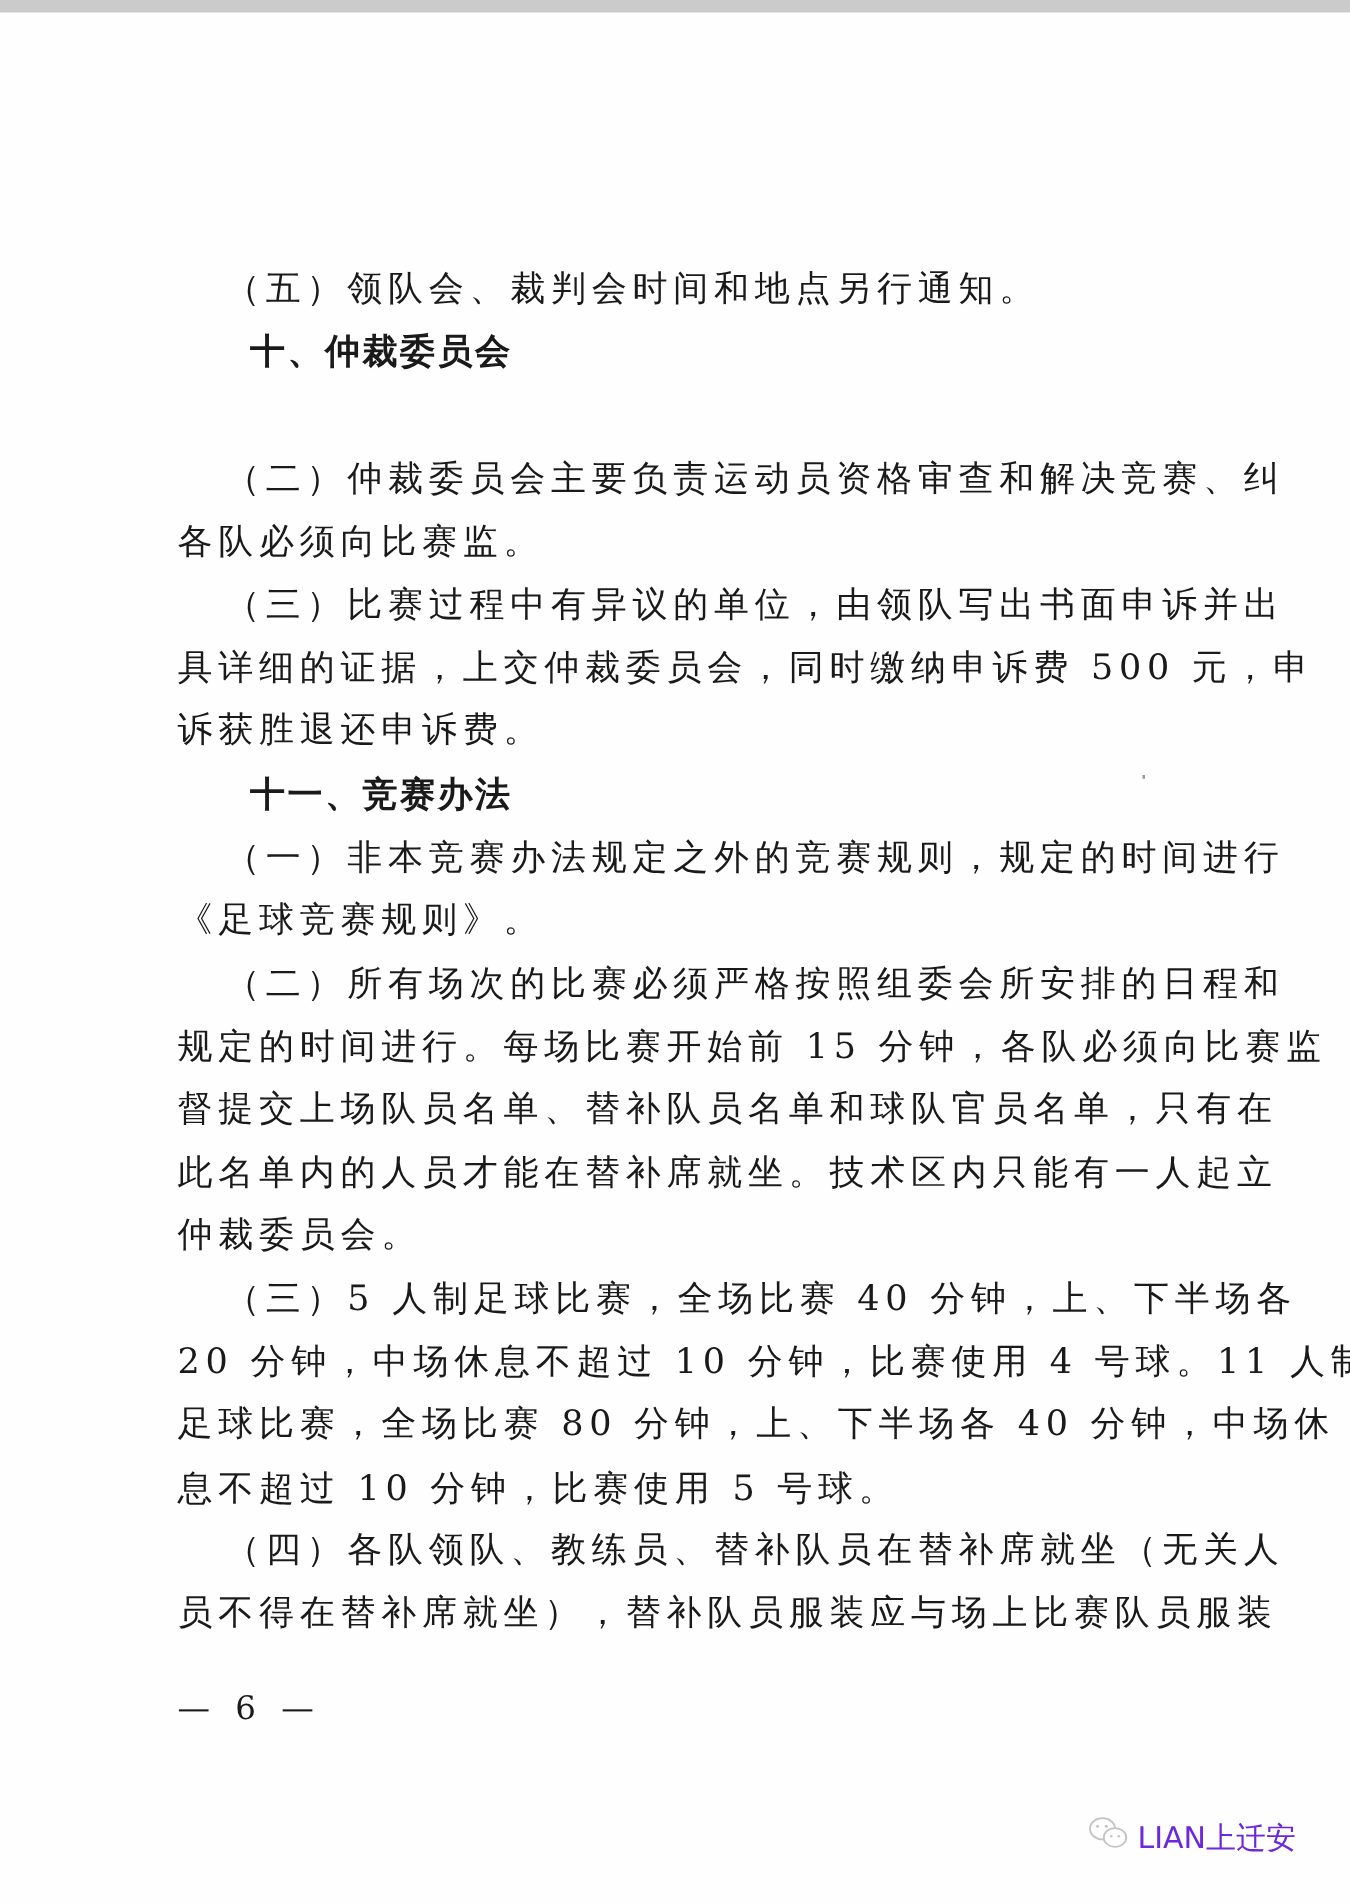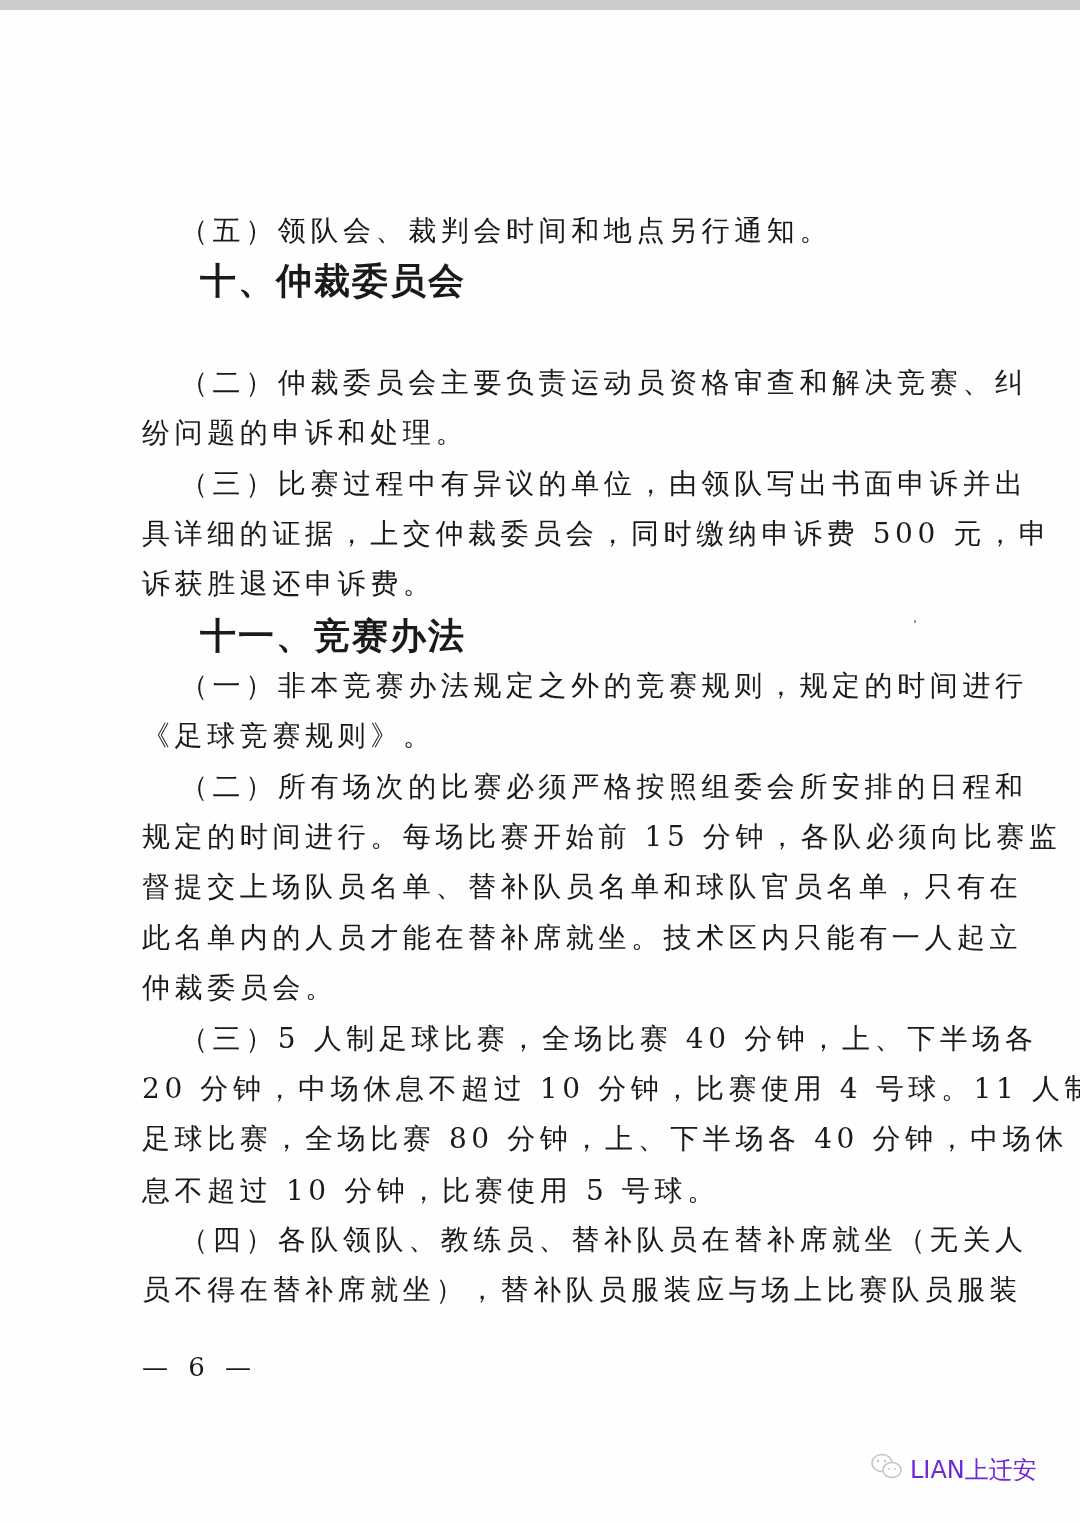--- a/index.html
+++ b/index.html
@@ -15,21 +15,21 @@
   }
   .page {
     position: absolute; left: 0; top: 0; width: 1080px; height: 1172px; padding-left: 16px;
   }
   .line {
     position: absolute; font-size: 28px; line-height: 36px; white-space: nowrap;
     letter-spacing: 4.6px;
   }
   .heading {
     font-family: "DejaVu Sans", "Liberation Sans", sans-serif;
-    font-weight: bold; letter-spacing: 2px; font-size: 36px;
+    font-weight: bold; letter-spacing: 2px; font-size: 28px;
   }
   .page-number {
     position: absolute; left: 142px; top: 1352px; font-size: 26px; letter-spacing: 6px;
   }
   .watermark {
     position: absolute; left: 870px; top: 1452px; display: flex; align-items: center;
     color: #6d28d9; font-family: "DejaVu Sans", "Liberation Sans", sans-serif; font-size: 24px;
   }
   .watermark svg { margin-right: 6px; }
   .stray-dot {
@@ -38,21 +38,21 @@
 </style>
 </head>
 <body>
 
 <div class="top-bar"></div>
 
 <div class="page">
   <div class="line" style="left:180px;top:213px;">（五）领队会、裁判会时间和地点另行通知。</div>
   <div class="line heading" style="left:200px;top:263px;">十、仲裁委员会</div>
   <div class="line" style="left:180px;top:365px;">（二）仲裁委员会主要负责运动员资格审查和解决竞赛、纠</div>
-  <div class="line" style="left:142px;top:415px;">纷问题的申诉和处理。</div>
+  <div class="line" style="left:142px;top:415px;">各队必须向比赛监。</div>
   <div class="line" style="left:180px;top:466px;">（三）比赛过程中有异议的单位，由领队写出书面申诉并出</div>
   <div class="line" style="left:142px;top:516px;">具详细的证据，上交仲裁委员会，同时缴纳申诉费 500 元，申</div>
   <div class="line" style="left:142px;top:566px;">诉获胜退还申诉费。</div>
   <div class="line heading" style="left:200px;top:618px;">十一、竞赛办法</div>
   <div class="line" style="left:180px;top:668px;">（一）非本竞赛办法规定之外的竞赛规则，规定的时间进行</div>
   <div class="line" style="left:142px;top:718px;">《足球竞赛规则》。</div>
   <div class="line" style="left:180px;top:769px;">（二）所有场次的比赛必须严格按照组委会所安排的日程和</div>
   <div class="line" style="left:142px;top:819px;">规定的时间进行。每场比赛开始前 15 分钟，各队必须向比赛监</div>
   <div class="line" style="left:142px;top:869px;">督提交上场队员名单、替补队员名单和球队官员名单，只有在</div>
   <div class="line" style="left:142px;top:920px;">此名单内的人员才能在替补席就坐。技术区内只能有一人起立</div>

